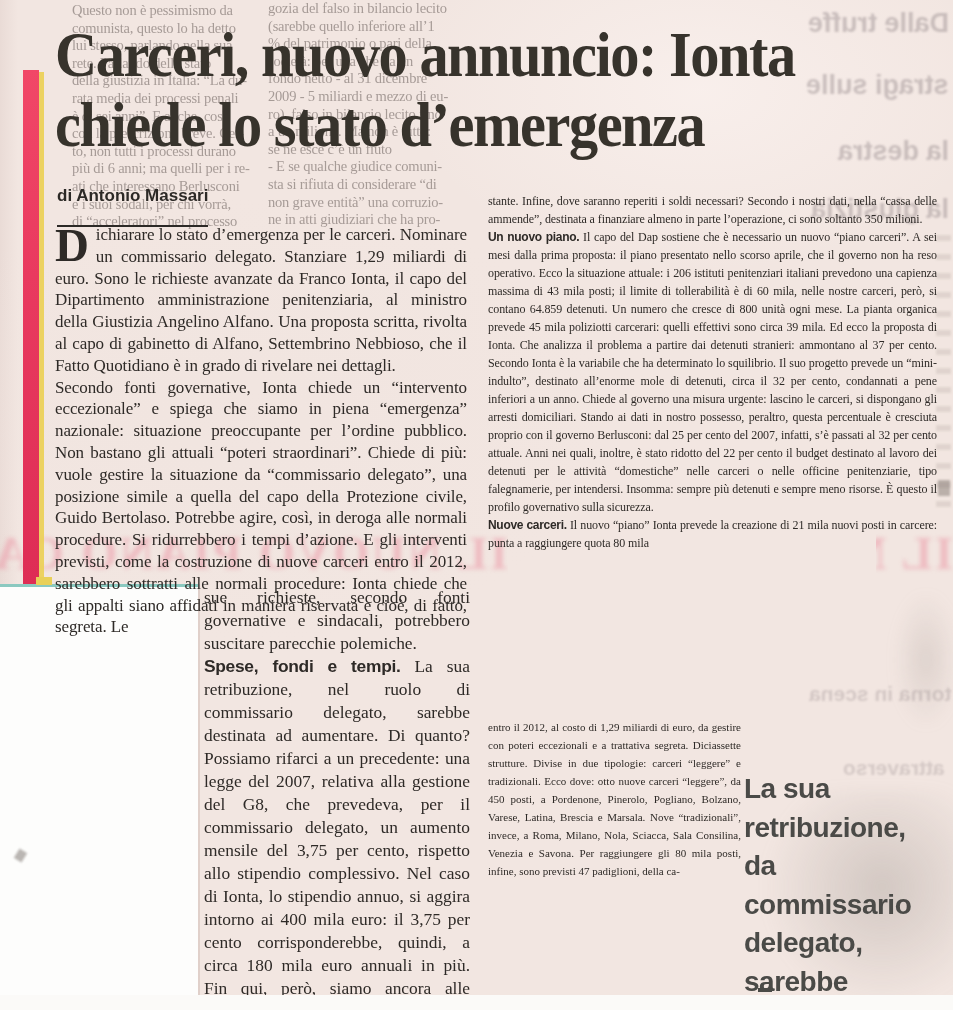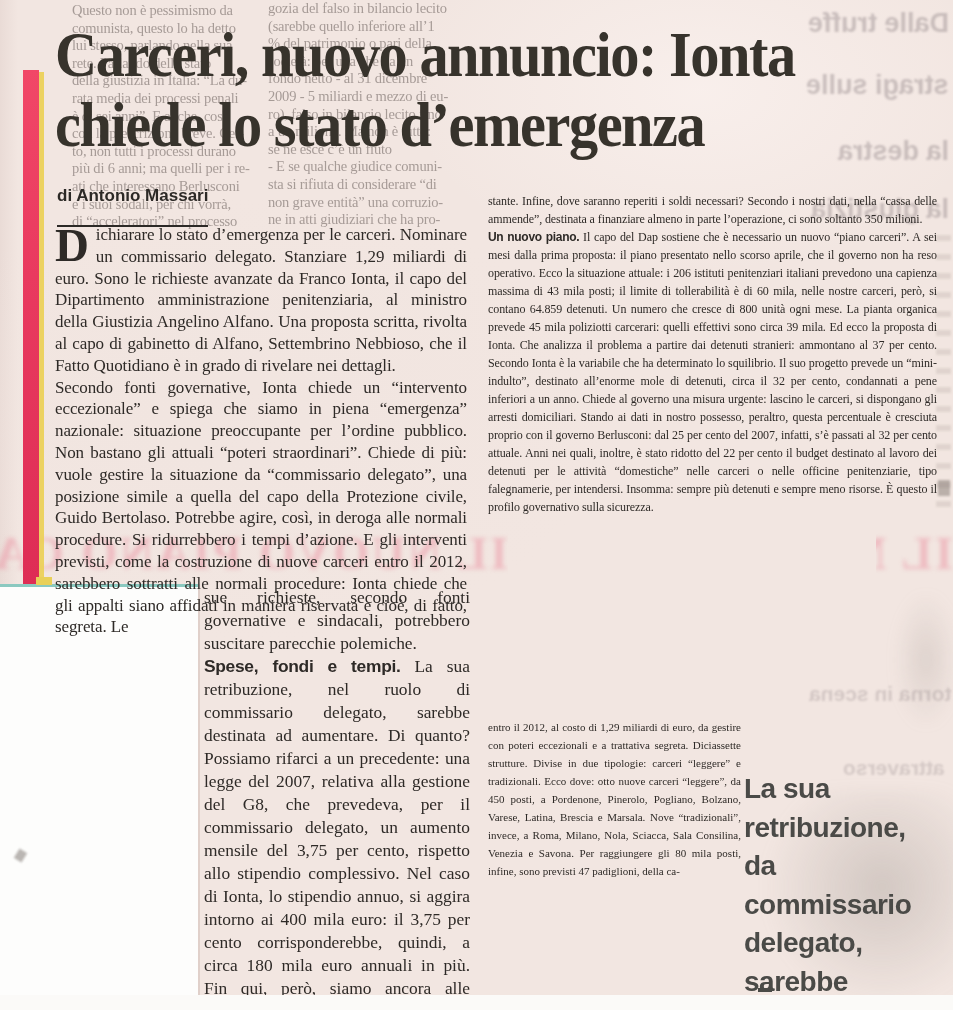--- a/index.html
+++ b/index.html
@@ -127,20 +127,21 @@
 </div>
 
 <div class="abs body-txt colB-left">
   <p>sue richieste, secondo fonti governative e sindacali, potrebbero suscitare parecchie polemiche.</p>
   <p><span class="runin">Spese, fondi e tempi.</span><span> La sua retribuzione, nel ruolo di commissario delegato, sarebbe destinata ad aumentare. Di quanto? Possiamo rifarci a un precedente: una legge del 2007, relativa alla gestione del G8, che prevedeva, per il commissario delegato, un aumento mensile del 3,75 per cento, rispetto allo stipendio complessivo. Nel caso di Ionta, lo stipendio annuo, si aggira intorno ai 400 mila euro: il 3,75 per cento corrisponderebbe, quindi, a circa 180 mila euro annuali in più. Fin qui, però, siamo ancora alle congetture. Altro punto di polemica: la tempistica. Ionta chiede lo stato d’emergenza, e nuovi poteri, a oltre un anno dal suo insediamento. La situazione – si potrebbe obiettare – non è precipitata nelle ul-</span></p>
 </div>
 
 <div class="abs body-txt colA-right">
   <p>stante. Infine, dove saranno reperiti i soldi necessari? Secondo i nostri dati, nella “cassa delle ammende”, destinata a finanziare almeno in parte l’operazione, ci sono soltanto 350 milioni.</p>
   <p><span class="runin">Un nuovo piano.</span><span> Il capo del Dap sostiene che è necessario un nuovo “piano carceri”. A sei mesi dalla prima proposta: il piano presentato nello scorso aprile, che il governo non ha reso operativo. Ecco la situazione attuale: i 206 istituti penitenziari italiani prevedono una capienza massima di 43 mila posti; il limite di tollerabilità è di 60 mila, nelle nostre carceri, però, si contano 64.859 detenuti. Un numero che cresce di 800 unità ogni mese. La pianta organica prevede 45 mila poliziotti carcerari: quelli effettivi sono circa 39 mila. Ed ecco la proposta di Ionta. Che analizza il problema a partire dai detenuti stranieri: ammontano al 37 per cento. Secondo Ionta è la variabile che ha determinato lo squilibrio. Il suo progetto prevede un “mini-indulto”, destinato all’enorme mole di detenuti, circa il 32 per cento, condannati a pene inferiori a un anno. Chiede al governo una misura urgente: lascino le carceri, si dispongano gli arresti domiciliari. Stando ai dati in nostro possesso, peraltro, questa percentuale è cresciuta proprio con il governo Berlusconi: dal 25 per cento del 2007, infatti, s’è passati al 32 per cento attuale. Anni nei quali, inoltre, è stato ridotto del 22 per cento il budget destinato al lavoro dei detenuti per le attività “domestiche” nelle carceri o nelle officine penitenziarie, tipo falegnamerie, per intendersi. Insomma: sempre più detenuti e sempre meno risorse. È questo il profilo governativo sulla sicurezza.</span></p>
+  <p><span class="runin">Nuove carceri.</span><span> Il nuovo “piano” Ionta prevede la creazione di 21 mila nuovi posti in carcere: punta a raggiungere quota 80 mila</span></p>
 </div>
 
 <div class="abs body-txt colB-right">
   <p>entro il 2012, al costo di 1,29 miliardi di euro, da gestire con poteri eccezionali e a trattativa segreta. Diciassette strutture. Divise in due tipologie: carceri “leggere” e tradizionali. Ecco dove: otto nuove carceri “leggere”, da 450 posti, a Pordenone, Pinerolo, Pogliano, Bolzano, Varese, Latina, Brescia e Marsala. Nove “tradizionali”, invece, a Roma, Milano, Nola, Sciacca, Sala Consilina, Venezia e Savona. Per raggiungere gli 80 mila posti, infine, sono previsti 47 padiglioni, della ca-</p>
 </div>
 
 <div class="abs pullquote">La sua
 retribuzione,
 da commissario
 delegato,

